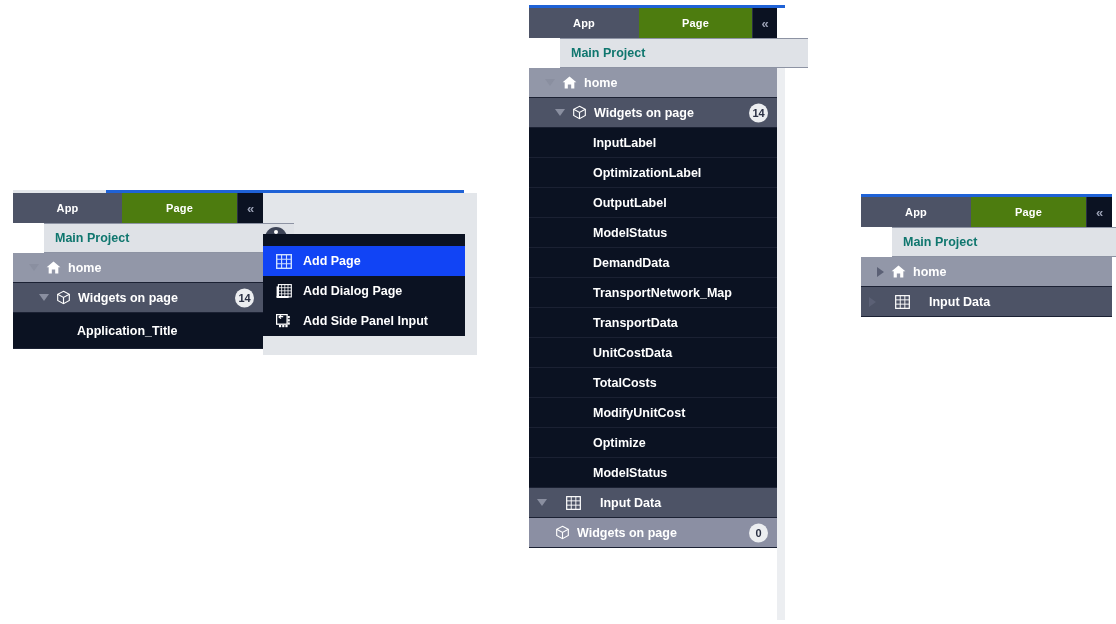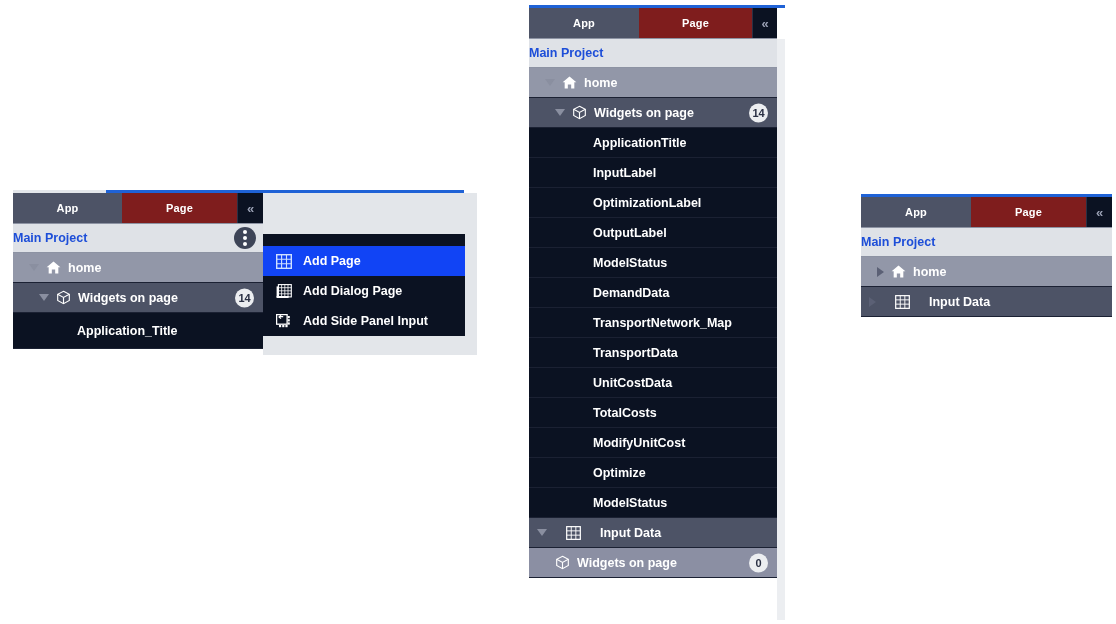--- a/index.html
+++ b/index.html
@@ -17,37 +17,39 @@
   .topline { height: 3px; background: #1f62d6; width: 100%; }
   .topline .seg-light { display:block; height:3px; width:93px; background:#e3e6ea; }
 
   .tabbar { display: flex; height: 30px; width: 100%; background: #0b1222; }
   .tab {
     flex: 0 0 auto; display: flex; align-items: center; justify-content: center;
     font-size: 11px; font-weight: bold; color: #ffffff; letter-spacing: .2px;
     height: 100%;
   }
   .tab.active { background: #4d5366; }
-  .tab.inactive { background: #7f1d1d; }
+  .tab.inactive { background: #4d7c0f; }
   .tab-collapse {
     flex: 0 0 auto; display:flex; align-items:center; justify-content:center;
     height:100%; background:#0b1222; color:#9aa0b4; font-size:13px; font-weight:bold;
     border-left: 1px solid #2a3044;
   }
 
   .row {
     position: relative; display: flex; align-items: center;
     height: 30px; width: 100%;
     font-size: 12.5px; font-weight: bold; color: #ffffff;
     border-bottom: 1px solid #1b2133;
     white-space: nowrap;
   }
   .row.project {
-    background: #dfe2e7; color: #1d4ed8; font-weight: bold;
+    background: #dfe2e7; color: #0f766e; font-weight: bold;
     border-bottom: 1px solid #8d93a3; border-top: 1px solid #8d93a3;
+    padding-left: 11px;
+    margin-left: 31px;
   }
   .row.lvl-home    { background: #9297a8; padding-left: 16px; }
   .row.lvl-folder  { background: #4d5366; padding-left: 8px; gap: 12px; }
   .row.lvl-widgets { background: #4d5366; padding-left: 26px; }
   .row.lvl-widgets-light { background: #8b8fa3; padding-left: 26px; }
   .row.leaf { background: #0b1222; justify-content: flex-start; padding-left: 64px; height: 30px; }
 
   .caret {
     display:inline-block; width: 0; height: 0; margin-right: 7px; flex: 0 0 auto;
   }
@@ -247,23 +249,20 @@
             <path d="M1.8 4.6 L8 7.9 L14.2 4.6" fill="none" stroke="#ffffff" stroke-width="1.2"></path>
             <path d="M8 7.9 V14.6" fill="none" stroke="#ffffff" stroke-width="1.2"></path>
           </svg>
         </span>
         <span class="lbl">Widgets on page</span>
         <span class="badge">14</span>
       </div>
 
       <div id="mid-widget-list">
           <div class="row leaf">
-            <span class="lbl">ApplicationTitle</span>
-          </div>
-          <div class="row leaf">
             <span class="lbl">InputLabel</span>
           </div>
           <div class="row leaf">
             <span class="lbl">OptimizationLabel</span>
           </div>
           <div class="row leaf">
             <span class="lbl">OutputLabel</span>
           </div>
           <div class="row leaf">
             <span class="lbl">ModelStatus</span>

